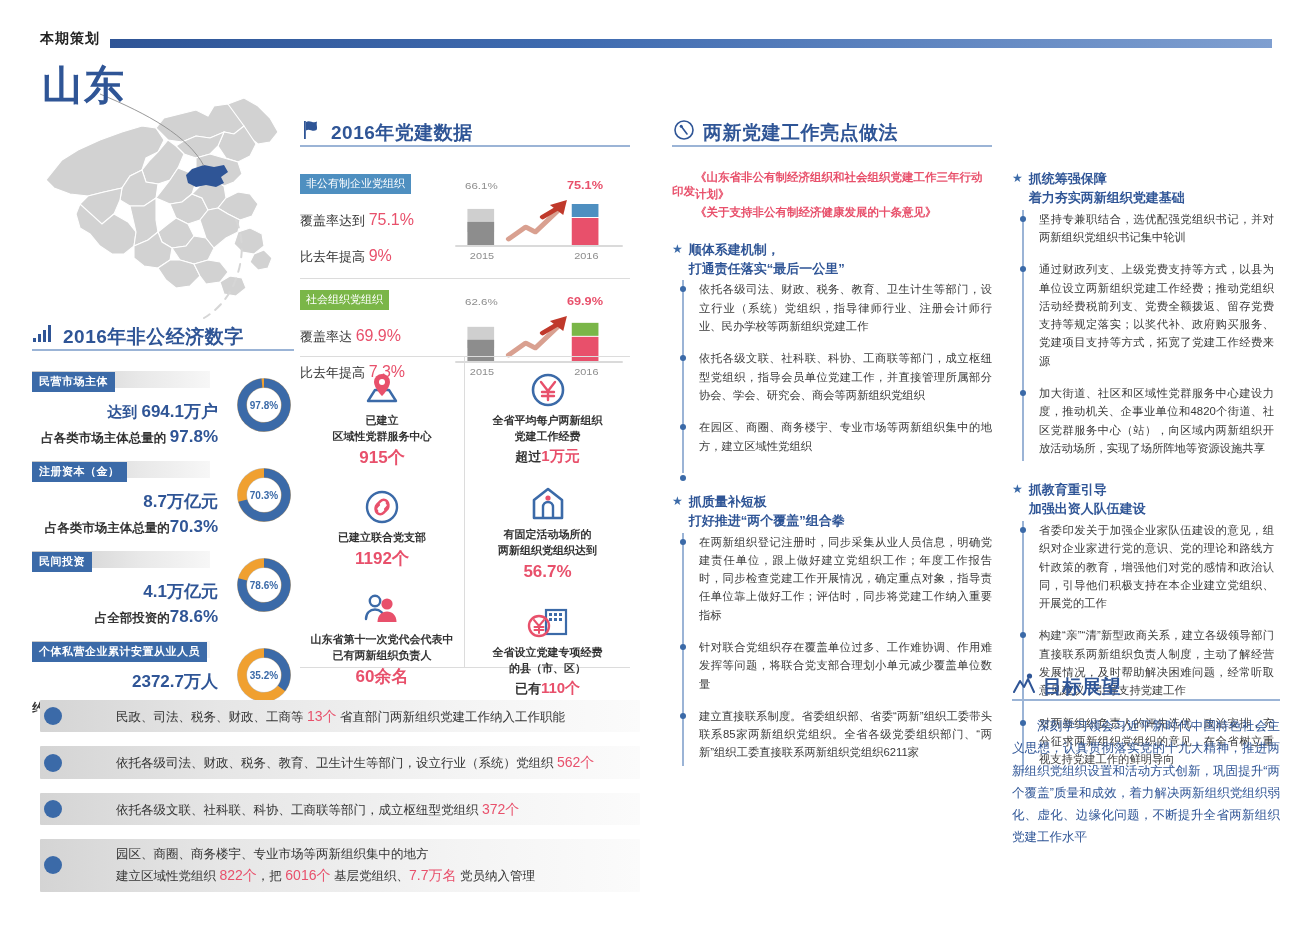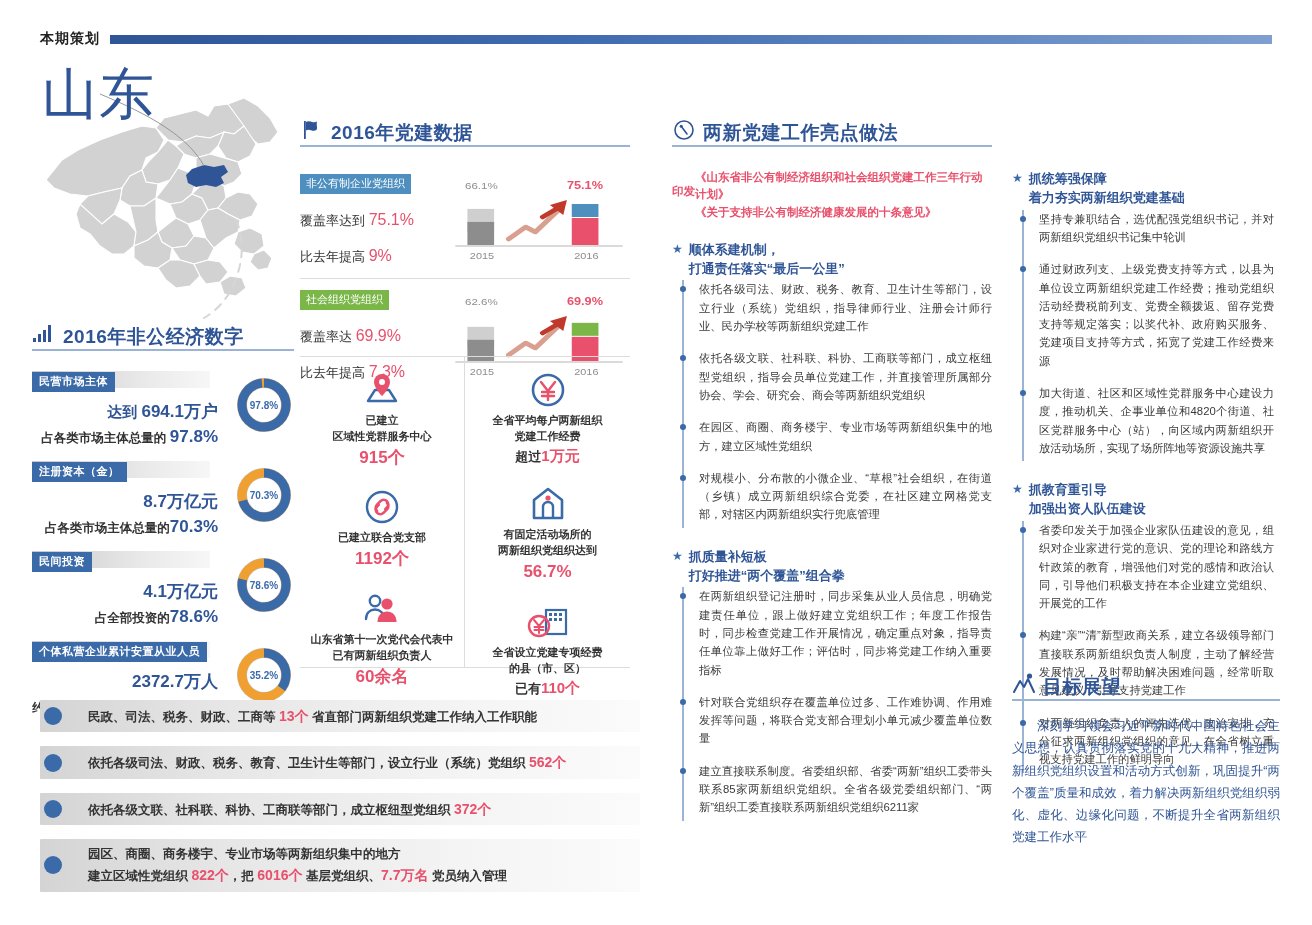--- a/index.html
+++ b/index.html
@@ -6,28 +6,28 @@
   html, body {
     width: 1312px; height: 925px;
     background: #ffffff;
     font-family: "Liberation Sans", "DejaVu Sans", sans-serif;
     color: #3a3a3a;
     overflow: hidden;
   }
   .page { position: relative; width: 1312px; height: 925px; }
 
   
-  .masthead { position: absolute; left: 40px; top: 30px; width: 1232px; display: flex; align-items: center; gap: 10px; }
+  .masthead { position: absolute; left: 40px; top: 30px; width: 1232px; display: flex; align-items: flex-end; gap: 10px; }
   .masthead-label { font-size: 14px; font-weight: bold; color: #1f1f1f; letter-spacing: 1px; white-space: nowrap; }
   .masthead-rule { flex: 1; height: 9px; background: linear-gradient(to right, #2f5596 0%, #3f6bb0 40%, #7f9fd0 100%); }
 
   
   .province-title {
     position: absolute; left: 42px; top: 58px;
-    font-size: 55px; font-weight: normal; color: #2f5596; letter-spacing: 2px;
+    font-size: 40px; font-weight: bold; color: #2f5596; letter-spacing: 2px;
     font-family: "DejaVu Sans", "Liberation Sans", sans-serif;
   }
   .map-wrap { position: absolute; left: 38px; top: 88px; width: 260px; height: 235px; }
   .map-wrap svg { width: 100%; height: 100%; }
 
   
   .sec-head { display: flex; align-items: flex-end; gap: 7px; border-bottom: 2px solid #9bb4d6; padding-bottom: 3px; }
   .sec-head .ico { width: 24px; height: 24px; flex: 0 0 auto; }
   .sec-head .ttl { font-size: 19px; font-weight: bold; color: #2f5596; line-height: 1; letter-spacing: 0.5px; }
 
@@ -75,21 +75,21 @@
   .icell .num.sm { font-size: 13px; color: #333; }
   .icell .num.sm em { font-style: normal; font-size: 15px; color: #e8506b; }
 
   
   .bars { position: absolute; left: 40px; top: 700px; width: 600px; }
   .bar { position: relative; margin-bottom: 14px; min-height: 26px; }
   .bar .plate { position: absolute; left: 0; top: 0; height: 100%; width: 100%;
     background: linear-gradient(to right, #d4d4d4 0%, #e6e6e6 30%, #f4f4f4 70%, #fbfbfb 100%); border-radius: 1px; }
   .bar .dot { position: absolute; left: 4px; top: 50%; transform: translateY(-50%);
     width: 18px; height: 18px; border-radius: 50%; background: #3b6aa8; z-index: 2; }
-  .bar .btxt { position: relative; z-index: 2; padding: 5px 8px 5px 48px; font-size: 12.5px; font-weight: bold;
+  .bar .btxt { position: relative; z-index: 2; padding: 5px 8px 5px 76px; font-size: 12.5px; font-weight: normal;
     color: #333; line-height: 1.6; }
   .bar .hl { color: #e8506b; font-size: 14px; }
 
   
   .right1 { position: absolute; left: 672px; top: 118px; width: 320px; }
   .decree { margin-top: 22px; display: flex; font-size: 11.5px; line-height: 1.5; }
   .decree .pre { color: #e8506b; font-weight: bold; white-space: nowrap; padding-top: 14px; }
   .decree .docs { color: #e8506b; font-weight: bold; }
 
   .right2 { position: absolute; left: 1012px; top: 150px; width: 262px; }
@@ -431,21 +431,20 @@
             <div class="tb-item">
          <span class="bdot"></span>
          <p>依托各级文联、社科联、科协、工商联等部门，成立枢纽型党组织，指导会员单位党建工作，并直接管理所属部分协会、学会、研究会、商会等两新组织党组织</p>
        </div>
             <div class="tb-item">
          <span class="bdot"></span>
          <p>在园区、商圈、商务楼宇、专业市场等两新组织集中的地方，建立区域性党组织</p>
        </div>
             <div class="tb-item">
          <span class="bdot"></span>
-         <p>对规模小、分布散的小微企业、“草根”社会组织，在街道（乡镇）成立两新组织综合党委，在社区建立网格党支部，对辖区内两新组织实行兜底管理</p>
        </div>
           </div>
         </div>
         <div class="topic">
           <div class="topic-head">
          <span class="topic-star">★</span>
          <span class="topic-title">抓质量补短板<br>打好推进“两个覆盖”组合拳</span>
        </div>
        <div class="topic-body">
             <div class="tb-item">

